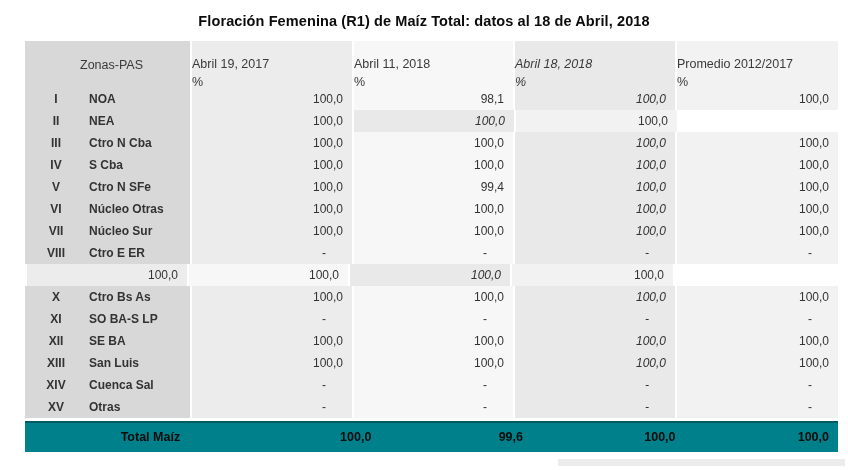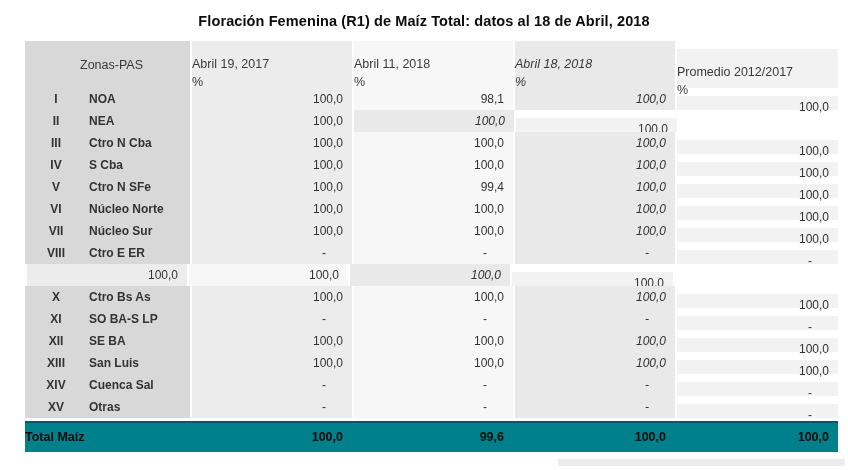--- a/index.html
+++ b/index.html
@@ -11,21 +11,21 @@
            font-size:14.5px; font-weight:bold; color:#0c0c0c; letter-spacing:0.1px; }
 
   .table { position:absolute; left:25px; top:41px; width:813px; }
 
   .hrow { display:flex; height:47px; }
   .cell  { flex:none; }
   .c0 { width:165px; }
   .c1 { width:162px; border-left:2px solid #fff; }
   .c2 { width:161px; border-left:2px solid #fff; }
   .c3 { width:162px; border-left:2px solid #fff;font-style:italic; }
-  .c4 { width:163px; border-left:2px solid #fff;margin-top:8px; }
+  .c4 { width:163px; border-left:2px solid #fff; }
 
   .bg0 { background:var(--zonas-gray); }
   .bg1 { background:var(--stripe1); }
   .bg2 { background:var(--stripe2); }
   .bg3 { background:var(--stripe3); }
   .bg4 { background:var(--stripe4); }
 
   .zones-header { display:flex; align-items:center; justify-content:center;
                   font-size:12.5px; color:#3a3a3a;padding-left:8px; }
   .col-header { padding-top:14px; font-size:12.5px;
@@ -34,21 +34,21 @@
   .brow { display:flex; height:22px; line-height:22px; font-size:12px; color:#333; }
   .zone-cell { white-space:nowrap;font-weight:bold; }
   .numeral { display:inline-block; width:46px; margin-left:8px; text-align:center; }
   .zname   { display:inline-block; margin-left:10px; }
   .val { text-align:right; padding-right:9px; }
   .val.dash { padding-right:26px; }
 
   .trow { display:flex; height:31px; line-height:29px; margin-top:3px;
           background:var(--teal); border-top:2px solid var(--teal-dark);
           font-size:12.5px; font-weight:bold; color:#0b0b0b; }
-  .trow .total-label { width:165px; text-align:left; }
+  .trow .total-label { width:165px; text-align:center;margin-left:48px; }
   .trow .tval { text-align:right; padding-right:9px; }
   .tw1 { width:162px; } .tw2 { width:161px; } .tw3 { width:162px; } .tw4 { width:163px; }
 
   .shadow-strip { position:absolute; left:558px; top:459px; width:287px; height:7px;
                   background:#ececec; }
 </style>
 </head>
 <body>
 
 <div class="page">
@@ -106,21 +106,21 @@
           <div class="cell c4 bg4 val">100,0</div>
         </div>
         <div class="brow">
           <div class="cell c0 bg0 zone-cell"><span class="numeral">V</span><span class="zname">Ctro N SFe</span></div>
           <div class="cell c1 bg1 val">100,0</div>
           <div class="cell c2 bg2 val">99,4</div>
           <div class="cell c3 bg3 val">100,0</div>
           <div class="cell c4 bg4 val">100,0</div>
         </div>
         <div class="brow">
-          <div class="cell c0 bg0 zone-cell"><span class="numeral">VI</span><span class="zname">Núcleo Norte</span></div>
+          <div class="cell c0 bg0 zone-cell"><span class="numeral">VI</span><span class="zname">Núcleo Otras</span></div>
           <div class="cell c1 bg1 val">100,0</div>
           <div class="cell c2 bg2 val">100,0</div>
           <div class="cell c3 bg3 val">100,0</div>
           <div class="cell c4 bg4 val">100,0</div>
         </div>
         <div class="brow">
           <div class="cell c0 bg0 zone-cell"><span class="numeral">VII</span><span class="zname">Núcleo Sur</span></div>
           <div class="cell c1 bg1 val">100,0</div>
           <div class="cell c2 bg2 val">100,0</div>
           <div class="cell c3 bg3 val">100,0</div>

